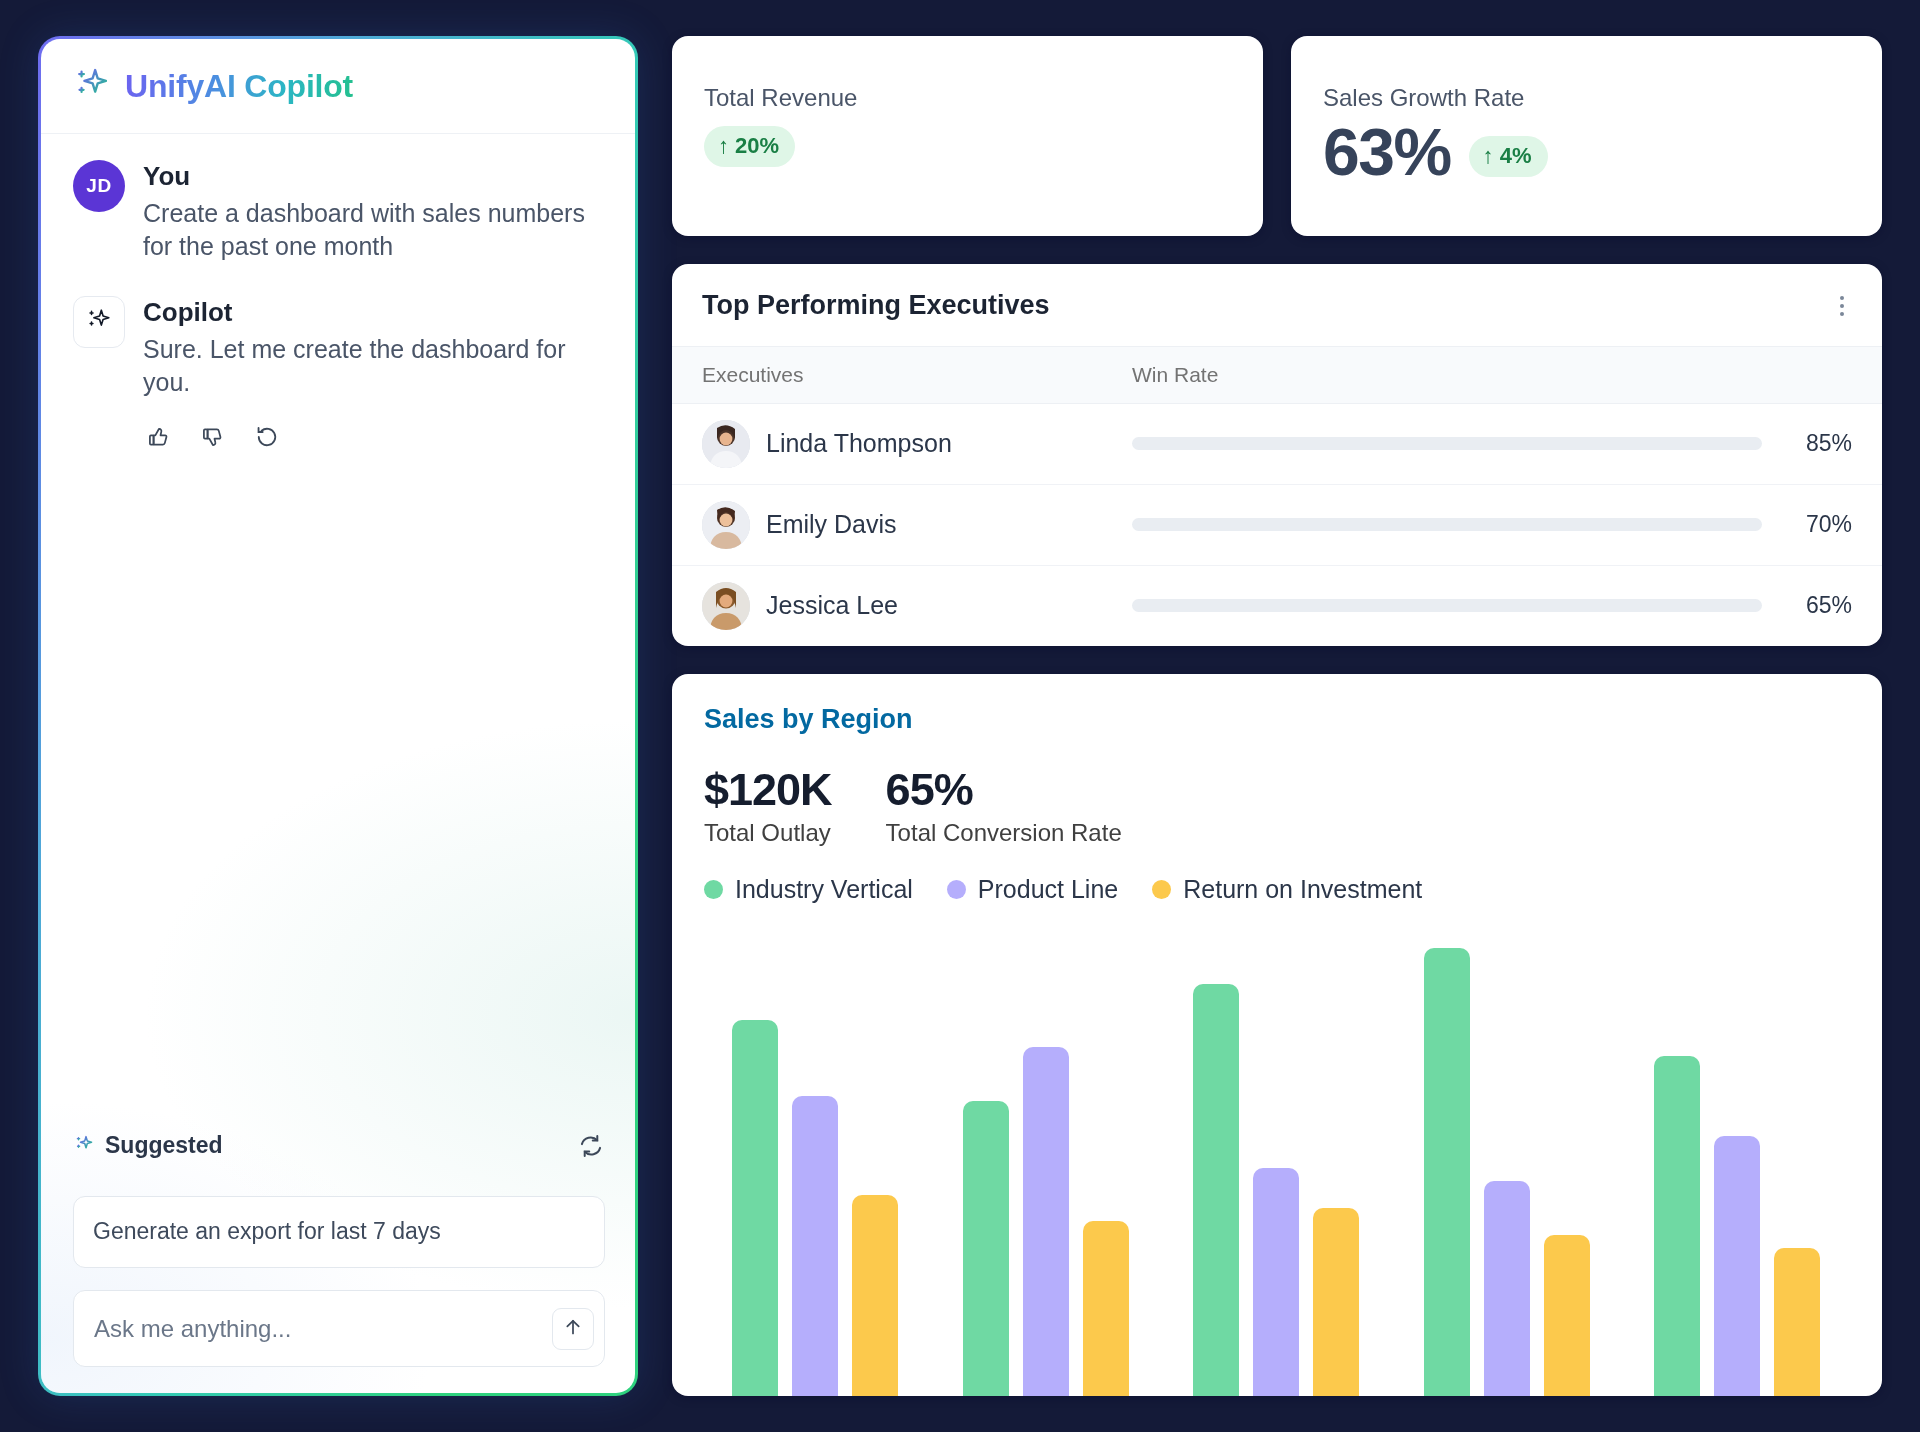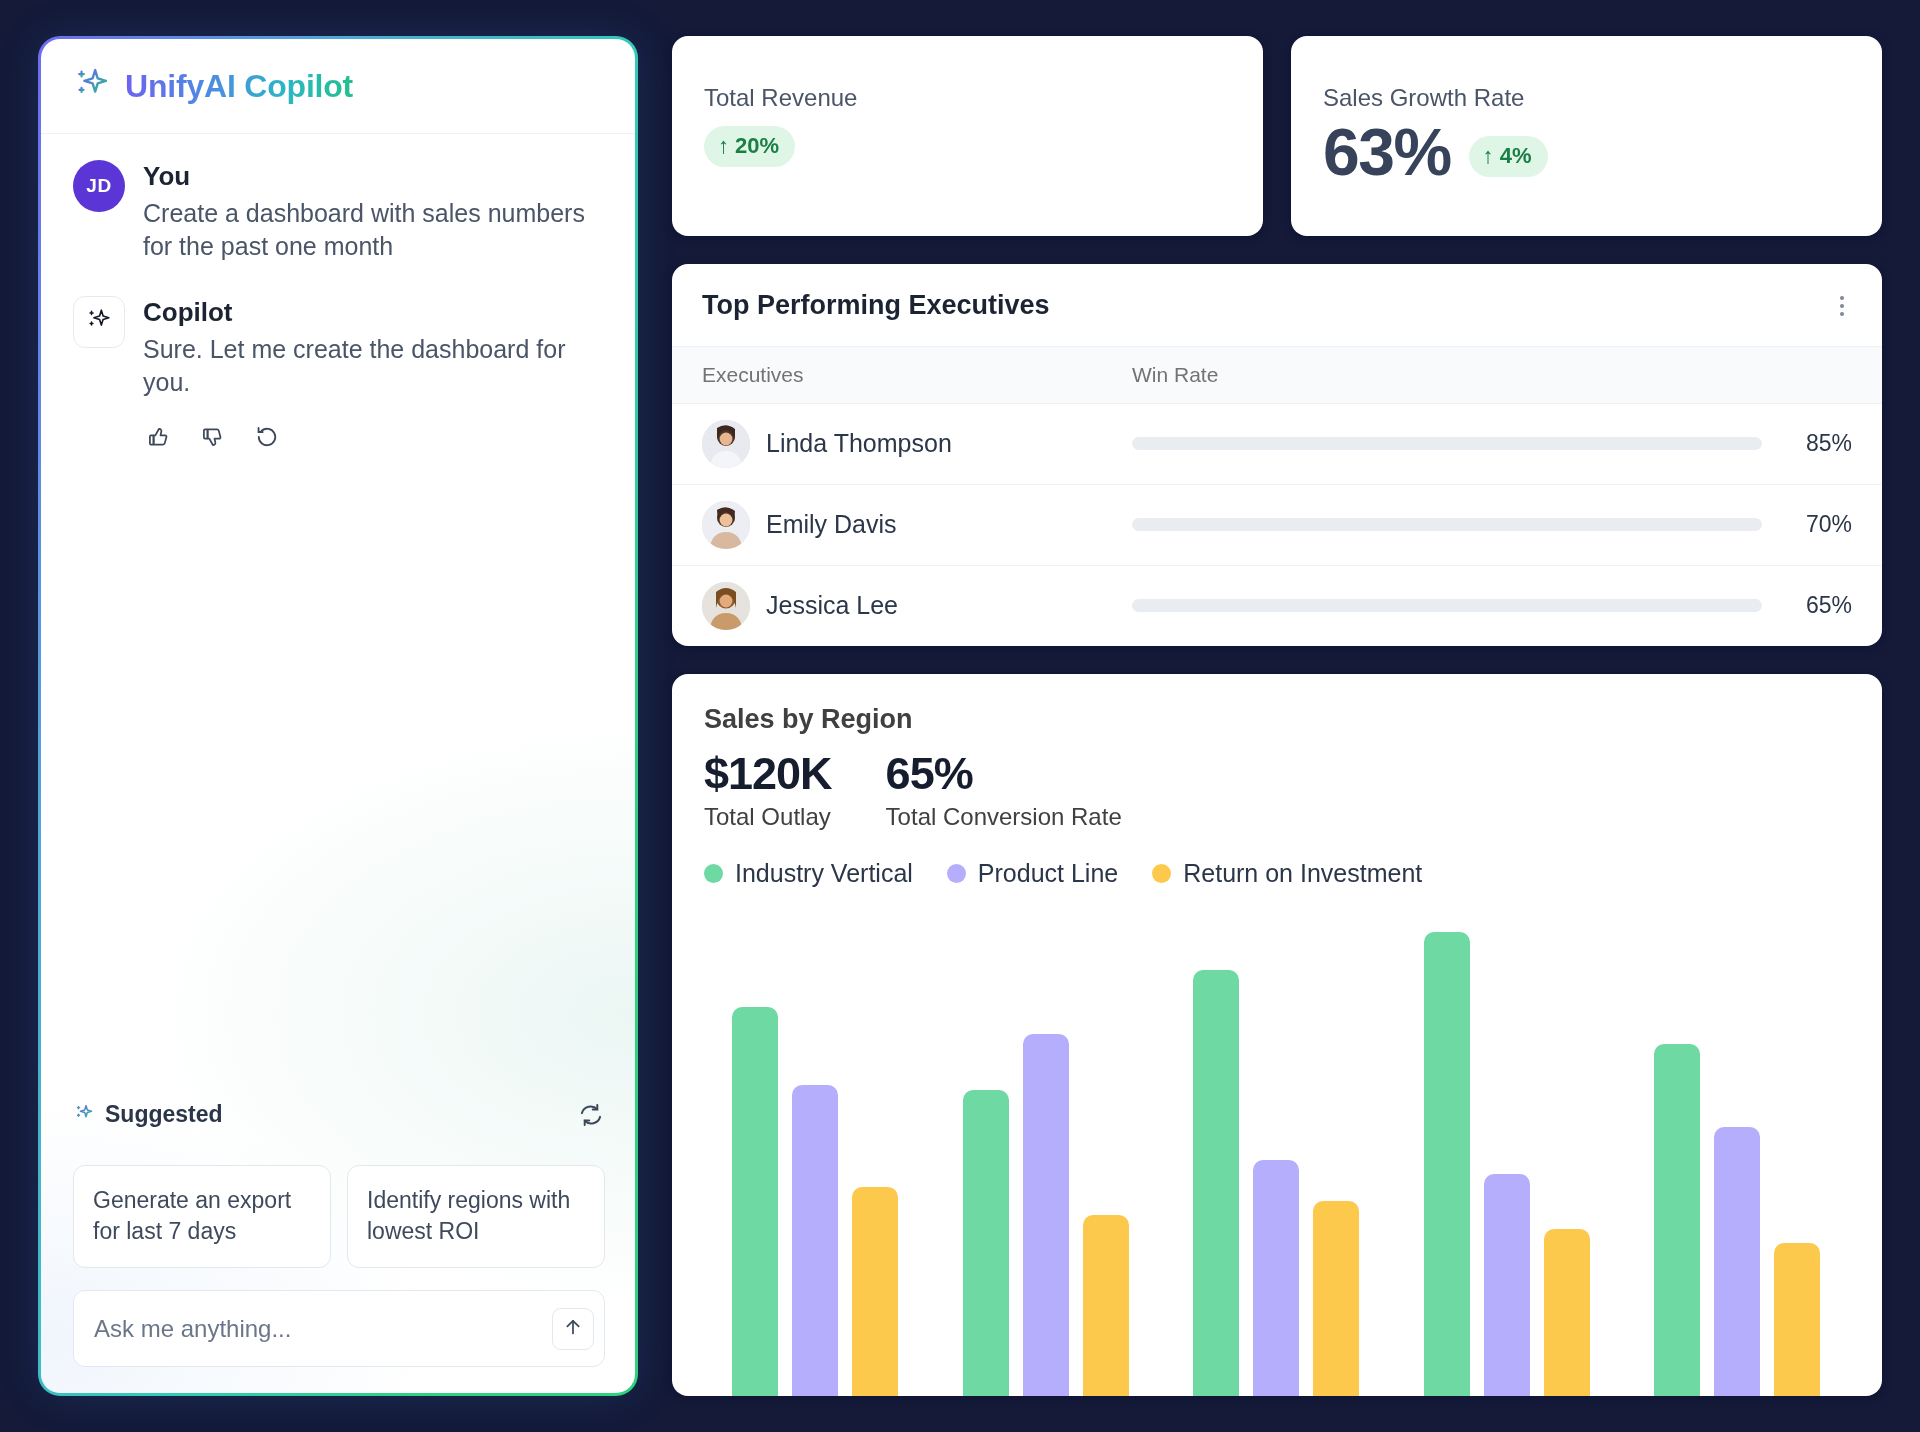--- a/index.html
+++ b/index.html
@@ -293,22 +293,22 @@
   .region-card {
     flex: 1 1 auto;
     padding: 30px 34px 0 32px;
     display: flex;
     flex-direction: column;
     min-height: 0;
   }
   .region-title {
     font-size: 27px;
     font-weight: bold;
-    color: #404040;
-    margin-bottom: 14px;
+    color: #0369a1;
+    margin-bottom: 30px;
   }
   .region-stats { display: flex; gap: 54px; margin-bottom: 28px; }
   .stat-val {
     font-size: 45px;
     font-weight: bold;
     color: #151d2e;
     letter-spacing: -1px;
     line-height: 1.1;
   }
   .stat-cap {
@@ -435,21 +435,20 @@
               <path d="M4.2 10.4 a7.8 7.8 0 0 1 13.1-3.3"></path>
               <path d="M19.8 13.6 a7.8 7.8 0 0 1-13.1 3.3"></path>
               <path d="M17.4 3.4 v3.9 h-3.9"></path>
               <path d="M6.6 20.6 v-3.9 h3.9"></path>
             </svg>
           </span>
         </div>
 
         <div class="chips">
           <div class="chip">Generate an export for last 7 days</div>
-          <div class="chip">Identify regions with lowest ROI</div>
         </div>
 
         <div class="ask-box">
           <input class="ask-input" type="text" placeholder="Ask me anything..." style="">
           <span class="send-btn">
             <span>
               <svg width="22" height="22" viewBox="0 0 24 24" fill="none" stroke="#3c4859" stroke-width="1.9" stroke-linecap="round" stroke-linejoin="round">
                 <path d="M12 19 V5.4"></path>
                   <path d="M5.8 11.4 L12 5.2 L18.2 11.4"></path>
               </svg>

